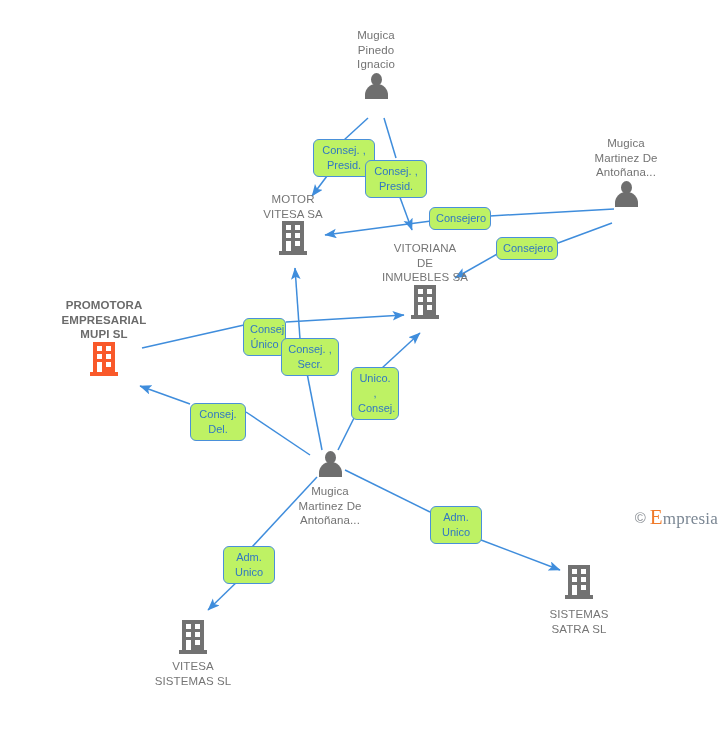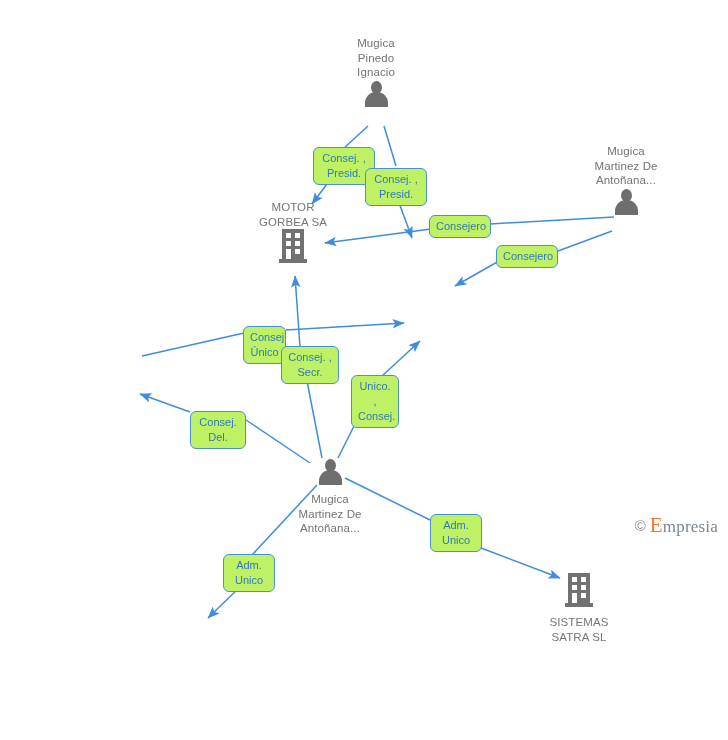--- a/index.html
+++ b/index.html
@@ -1,21 +1,21 @@
 <!DOCTYPE html>
 <html><head>
 <meta charset="utf-8">
 <title>Empresia relationship graph</title>
 <style>
   html,body{margin:0;padding:0;background:#ffffff;}
   body{
     font-family:"Liberation Sans","DejaVu Sans",sans-serif;
     width:728px;height:740px;overflow:hidden;position:relative;
   }
-  #graph{position:absolute;left:0;top:8px;width:728px;height:538px;}
+  #graph{position:absolute;left:0;top:0;width:728px;height:538px;}
   svg.edges{position:absolute;left:0;top:0;width:728px;height:740px;pointer-events:none;}
 
   
   .node{position:absolute;text-align:center;width:120px;}
   .node .caption{
     font-size:11.5px;line-height:14.5px;color:#737373;
     letter-spacing:.1px;white-space:pre-line;
   }
   .node.company .caption{color:#757575;}
   .node.company.highlight .caption{color:#6b6b6b;font-weight:bold;font-size:11.5px;}
@@ -122,45 +122,89 @@
 Martinez De
 Antoñana...</div>
     <div class="glyph psn">
       <span class="head"></span>
         <span class="torso"></span>
     </div>
   </div>
 
   <div class="node company" style="left:233px;top:192px;">
     <div class="caption">MOTOR
-GORBEA SA</div>
-    <div class="glyph bld">
-      <span class="body"></span>
-        <span class="base"></span>
-      <i class="w1"></i>
-        <i class="w2"></i>
-        <i class="w3"></i>
-        <i class="w4"></i>
-        <i class="w5"></i>
-        <i class="door"></i>
-    </div>
-  </div>
-
-
+VITESA SA</div>
+    <div class="glyph bld">
+      <span class="body"></span>
+        <span class="base"></span>
+      <i class="w1"></i>
+        <i class="w2"></i>
+        <i class="w3"></i>
+        <i class="w4"></i>
+        <i class="w5"></i>
+        <i class="door"></i>
+    </div>
+  </div>
+
+  <div class="node company" style="left:365px;top:241px;">
+    <div class="caption">VITORIANA
+DE
+INMUEBLES SA</div>
+    <div class="glyph bld">
+      <span class="body"></span>
+        <span class="base"></span>
+      <i class="w1"></i>
+        <i class="w2"></i>
+        <i class="w3"></i>
+        <i class="w4"></i>
+        <i class="w5"></i>
+        <i class="door"></i>
+    </div>
+  </div>
+
+  <div class="node company highlight" style="left:44px;top:298px;">
+    <div class="caption">PROMOTORA
+EMPRESARIAL
+MUPI SL</div>
+    <div class="glyph bld orange">
+      <span class="body"></span>
+        <span class="base"></span>
+      <i class="w1"></i>
+        <i class="w2"></i>
+        <i class="w3"></i>
+        <i class="w4"></i>
+        <i class="w5"></i>
+        <i class="door"></i>
+    </div>
+  </div>
 
   <div class="node person" style="left:270px;top:450px;">
     <div class="glyph psn">
       <span class="head"></span>
         <span class="torso"></span>
     </div>
     <div class="caption" style="margin-top:4px;">Mugica
 Martinez De
 Antoñana...</div>
   </div>
 
+  <div class="node company" style="left:133px;top:620px;">
+    <div class="glyph bld">
+      <span class="body"></span>
+        <span class="base"></span>
+      <i class="w1"></i>
+        <i class="w2"></i>
+        <i class="w3"></i>
+        <i class="w4"></i>
+        <i class="w5"></i>
+        <i class="door"></i>
+    </div>
+    <div class="caption" style="margin-top:5px;">VITESA
+SISTEMAS SL</div>
+  </div>
 
   <div class="node company" style="left:519px;top:565px;">
     <div class="glyph bld">
       <span class="body"></span>
         <span class="base"></span>
       <i class="w1"></i>
         <i class="w2"></i>
         <i class="w3"></i>
         <i class="w4"></i>
         <i class="w5"></i>

